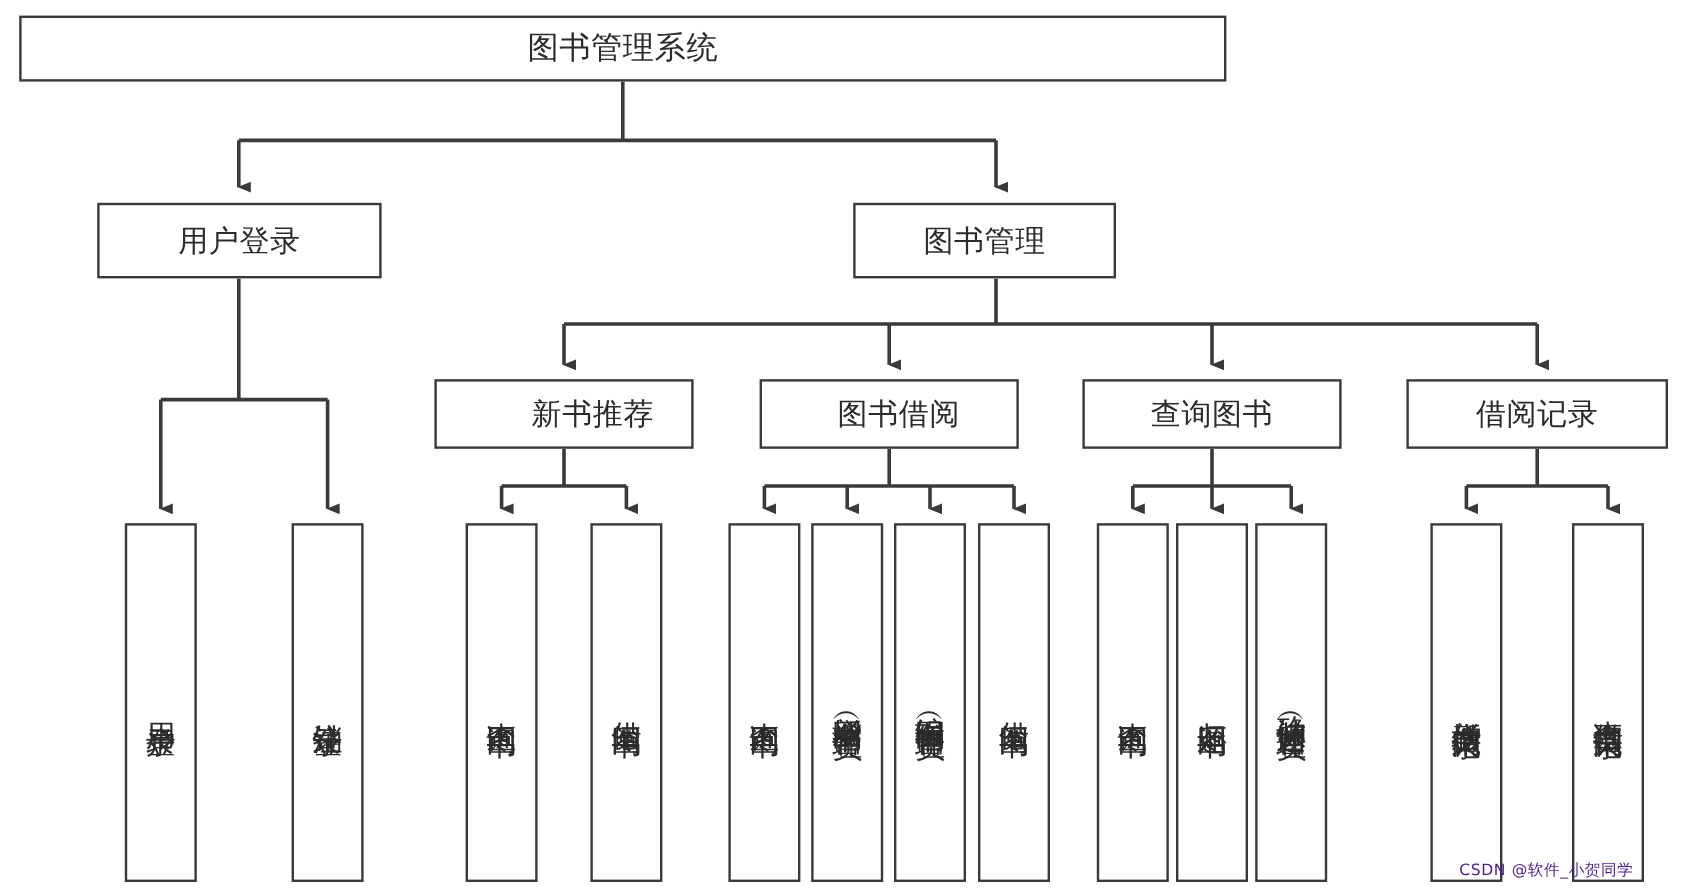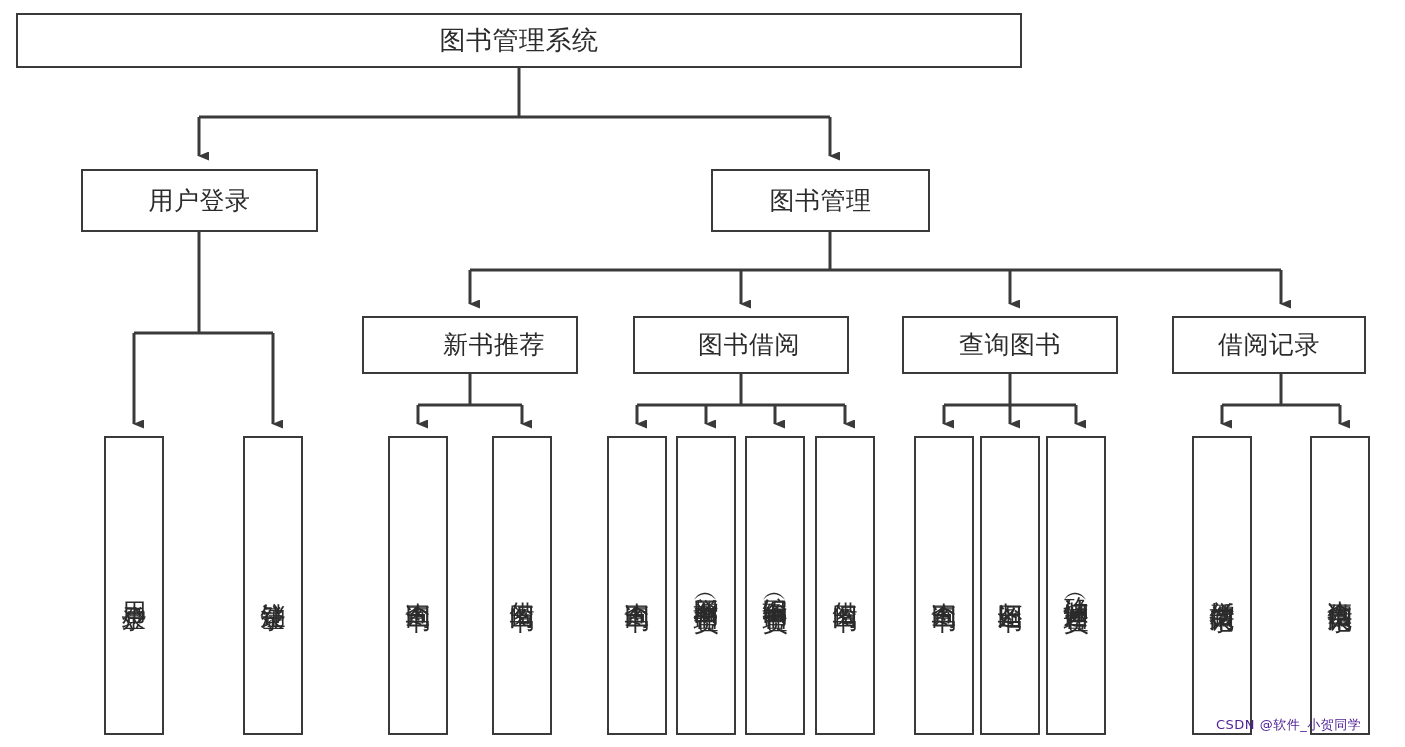--- a/index.html
+++ b/index.html
@@ -147,21 +147,21 @@
 
   <div class="node horiz" style="left:362px; top:316px; width:216px; height:58px;padding-left:48px;">
     <span class="node-label">新书推荐</span>
   </div>
   <div class="node horiz" style="left:633px; top:316px; width:216px; height:58px;padding-left:16px;">
     <span class="node-label">图书借阅</span>
   </div>
   <div class="node horiz" style="left:902px; top:316px; width:216px; height:58px;">
     <span class="node-label">查询图书</span>
   </div>
-  <div class="node horiz" style="left:1172px; top:316px; width:194px; height:58px;">
+  <div class="node horiz" style="left:1172px; top:316px; width:218px; height:58px;">
     <span class="node-label">借阅记录</span>
   </div>
 
   <div class="node vert" style="left:104px; top:436px; width:60px; height:299px;">
     <span class="node-label">用户登录</span>
   </div>
   <div class="node vert" style="left:243px; top:436px; width:60px; height:299px;">
     <span class="node-label">注销登录</span>
   </div>
 

